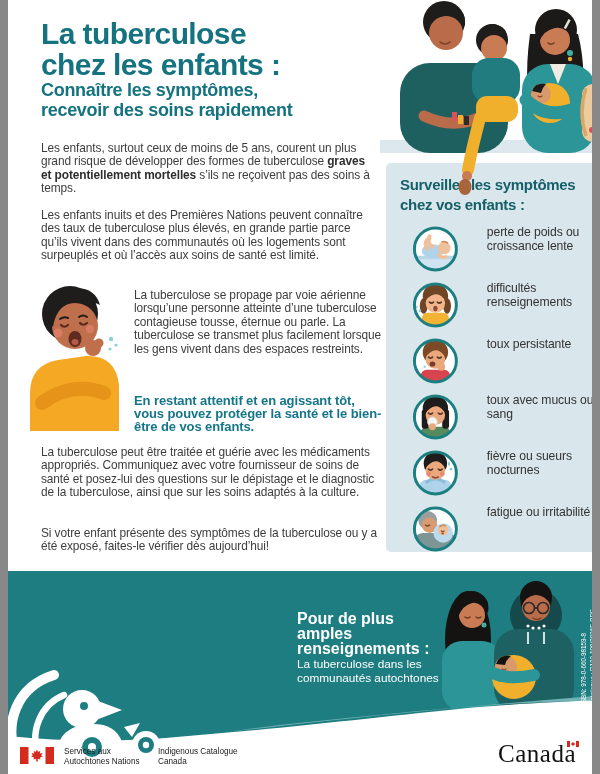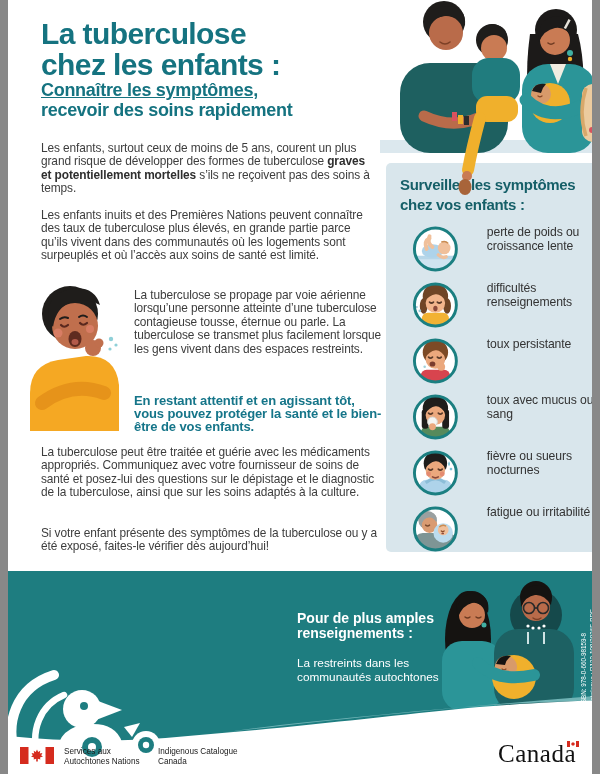--- a/index.html
+++ b/index.html
@@ -16,21 +16,21 @@
   
   .panel{left:378px;top:163px;width:214px;height:389px;background:#d9e6ec;border-radius:5px;z-index:1;
          box-sizing:border-box;padding:12px 4px 0 14px;}
   .panel h3{margin:0 0 10px 0;font-size:15px;line-height:20px;font-weight:700;color:#155f68;
             letter-spacing:-0.3px;width:200px;}
   .symptom-row{display:flex;align-items:flex-start;gap:28px;height:48px;margin-bottom:8px;margin-left:12px;}
   .symptom-label{font-size:12.2px;line-height:14px;color:#333;width:112px;letter-spacing:-0.1px;}
   
   .band{left:0;top:571px;width:600px;height:203px;background:#1e7d80;}
   .info{left:289px;top:611px;width:160px;color:#fff;z-index:4;}
-  .info-heading{font-size:14px;line-height:15px;font-weight:700;margin:0 0 15px 0;width:150px;}
+  .info-heading{font-size:16px;line-height:15px;font-weight:700;margin:0 0 1px 0;width:150px;}
   .info-link{font-size:11.8px;line-height:14px;margin:0;width:160px;}
   .isbn-box{left:521px;top:636px;width:120px;height:18px;transform:rotate(-90deg);z-index:5;
             color:#fff;font-size:6.3px;line-height:8.5px;white-space:nowrap;}
   
   .dept{font-size:8.2px;line-height:10px;color:#1a1a1a;z-index:6;}
   .dept span{display:block;}
   .wordmark{right:16px;top:740px;z-index:6;font-family:"Liberation Serif",serif;font-size:25px;color:#111;
             letter-spacing:0.5px;}
   .wordmark .mini-flag{position:absolute;top:1px;right:-3px;}
   .z2{z-index:2;} .z3{z-index:3;} .z4{z-index:4;} .z5{z-index:5;} .z6{z-index:6;}
@@ -39,21 +39,21 @@
 <body>
 
 <div class="page">
 
   <header class="abs" style="left:33px;top:18px;width:340px;">
     <h1 class="title" style="margin:0;">
       <span style="display:block;">La tuberculose</span>
       <span style="display:block;">chez les enfants :</span>
     </h1>
     <h2 class="subtitle" style="margin:0;">
-      <span style="display:block;text-decoration:underline;">Connaître les symptômes,</span>
+      <span style="display:block;">Connaître les symptômes,</span>
       <span style="display:block;">recevoir des soins rapidement</span>
     </h2>
   </header>
 
   <p class="bp abs" style="left:33px;top:142px;width:336px;">
     <span>Les enfants, surtout ceux de moins de 5 ans, courent un plus grand risque de développer des formes de tuberculose </span><strong>graves et potentiellement mortelles</strong><span> s’ils ne reçoivent pas des soins à temps.</span>
   </p>
   <p class="bp abs" style="left:33px;top:209px;width:336px;">Les enfants inuits et des Premières Nations peuvent connaître des taux de tuberculose plus élevés, en grande partie parce qu’ils vivent dans des communautés où les logements sont surpeuplés et où l’accès aux soins de santé est limité.</p>
   <p class="bp abs" style="left:126px;top:289px;width:250px;">La tuberculose se propage par voie aérienne lorsqu’une personne atteinte d’une tuberculose contagieuse tousse, éternue ou parle. La tuberculose se transmet plus facilement lorsque les gens vivent dans des espaces restreints.</p>
   <p class="teal-p abs" style="left:126px;top:394px;width:248px;">En restant attentif et en agissant tôt, vous pouvez protéger la santé et le bien-être de vos enfants.</p>
@@ -324,21 +324,21 @@
       <path d="M40,86 Q60,106 96,98" stroke="#2b9598" stroke-width="12" fill="none" stroke-linecap="round"></path>
     </svg>
 
     <svg class="abs z4" style="left:0;top:119px;" width="600" height="84" viewBox="0 0 600 84">
       <path d="M220,42 C300,33 420,19 600,5 L600,10 C480,13 420,20 300,32 C270,35 240,39 220,42 Z" fill="#6fb3b5"></path>
       <path d="M0,46 C60,52 120,52 180,46 C280,38 380,26 460,18 C520,13 560,11 600,10 L600,84 L0,84 Z" fill="#ffffff"></path>
     </svg>
 
     <div class="abs info" style="left:289px;top:40px;">
       <p class="info-heading">Pour de plus amples renseignements :</p>
-      <p class="info-link">La restreints dans les communautés autochtones</p>
+      <p class="info-link">La tuberculose dans les communautés autochtones</p>
     </div>
 
     <div class="abs isbn-box" style="left:521px;top:65px;">
       <span style="display:block;">ISBN: 978-0-660-98159-8</span>
       <span style="display:block;">Catalogue : R122-108/2026F-PDF</span>
     </div>
   </section>
 
   <svg class="abs z6" style="left:12px;top:747px;" width="34" height="17" viewBox="0 0 34 17">
     <rect width="34" height="17" fill="#fff"></rect>

